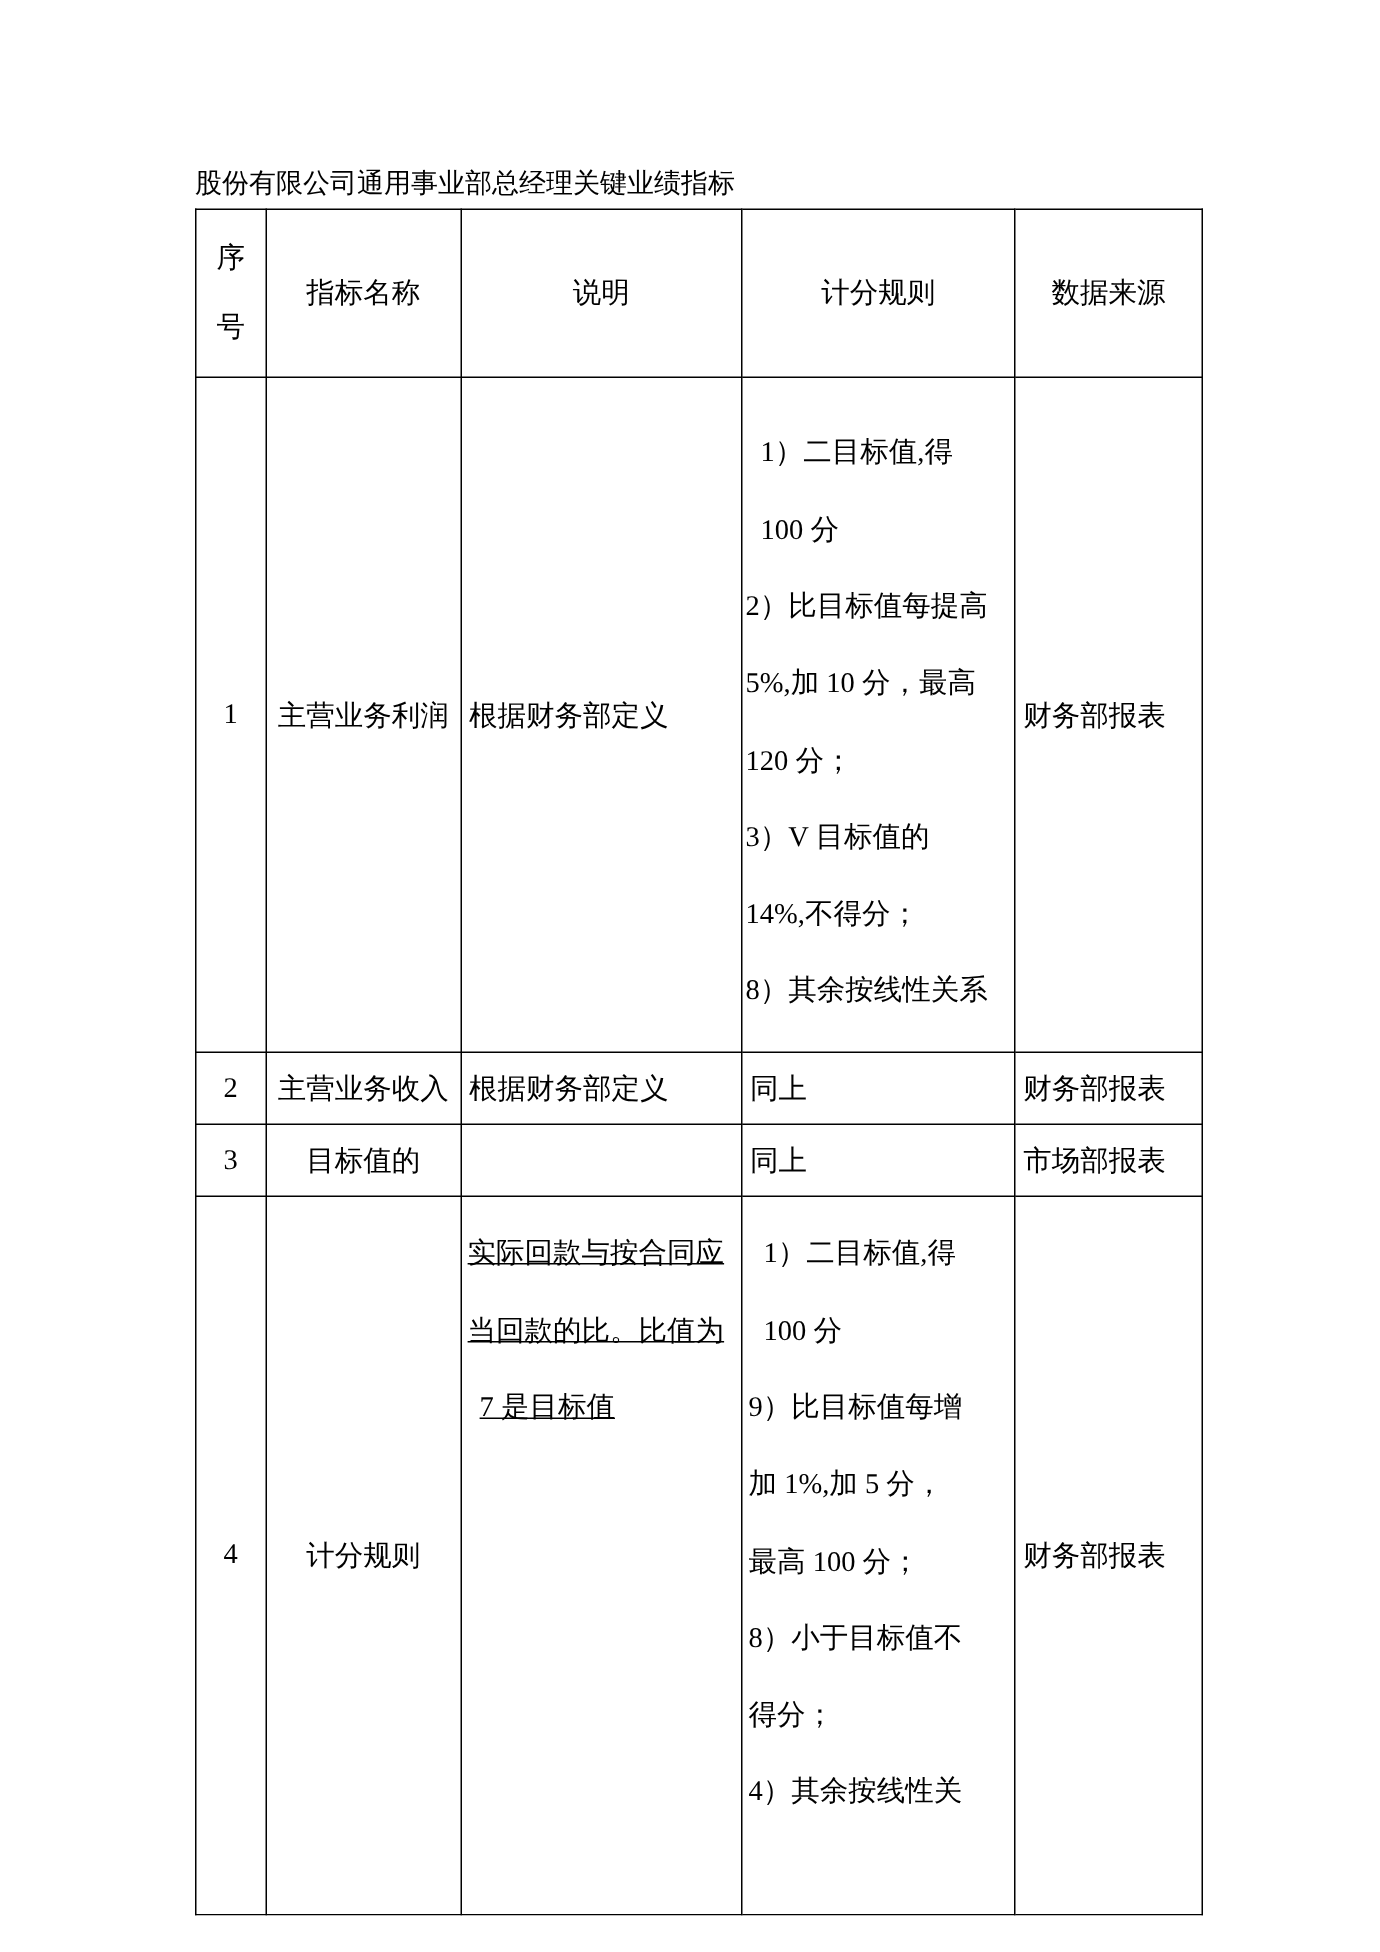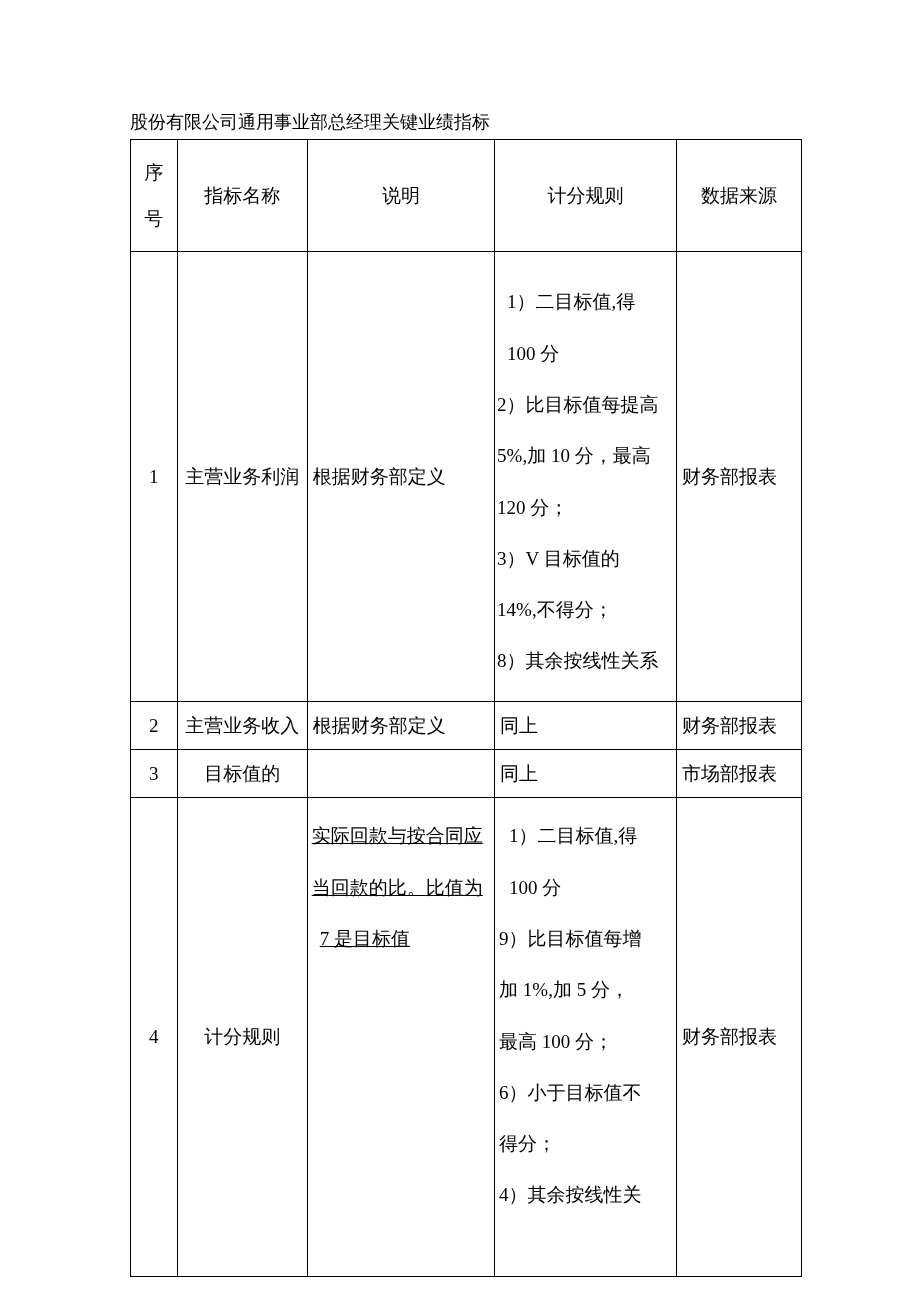--- a/index.html
+++ b/index.html
@@ -161,21 +161,21 @@
             <div>当回款的比。比值为</div>
             <div class="desc-indent">7 是目标值</div>
           </div>
         </td>
         <td class="row4-rule">
           <div class="indent">1）二目标值,得</div>
           <div class="indent">100 分</div>
           <div>9）比目标值每增</div>
           <div>加 1%,加 5 分，</div>
           <div>最高 100 分；</div>
-          <div>6）小于目标值不</div>
+          <div>8）小于目标值不</div>
           <div>得分；</div>
           <div>4）其余按线性关</div>
         </td>
         <td class="cell-left">财务部报表</td>
       </tr>
     </tbody>
   </table>
 </div>
 
 </body></html>

